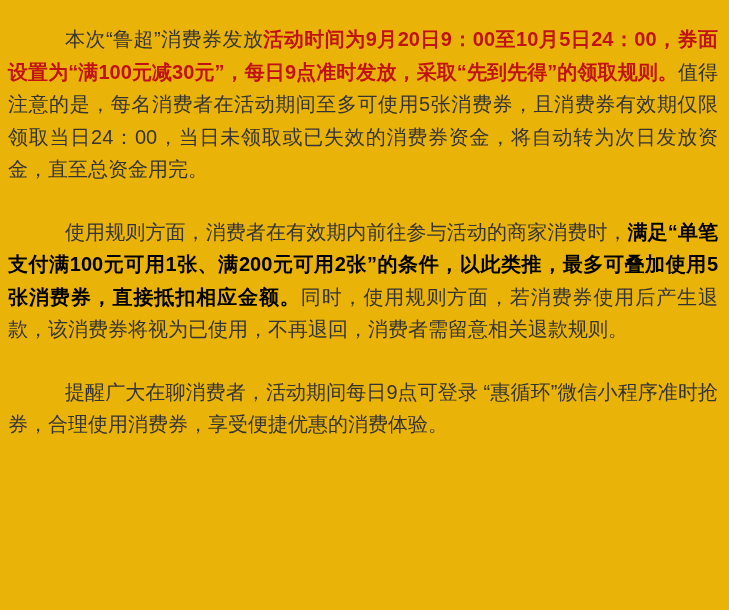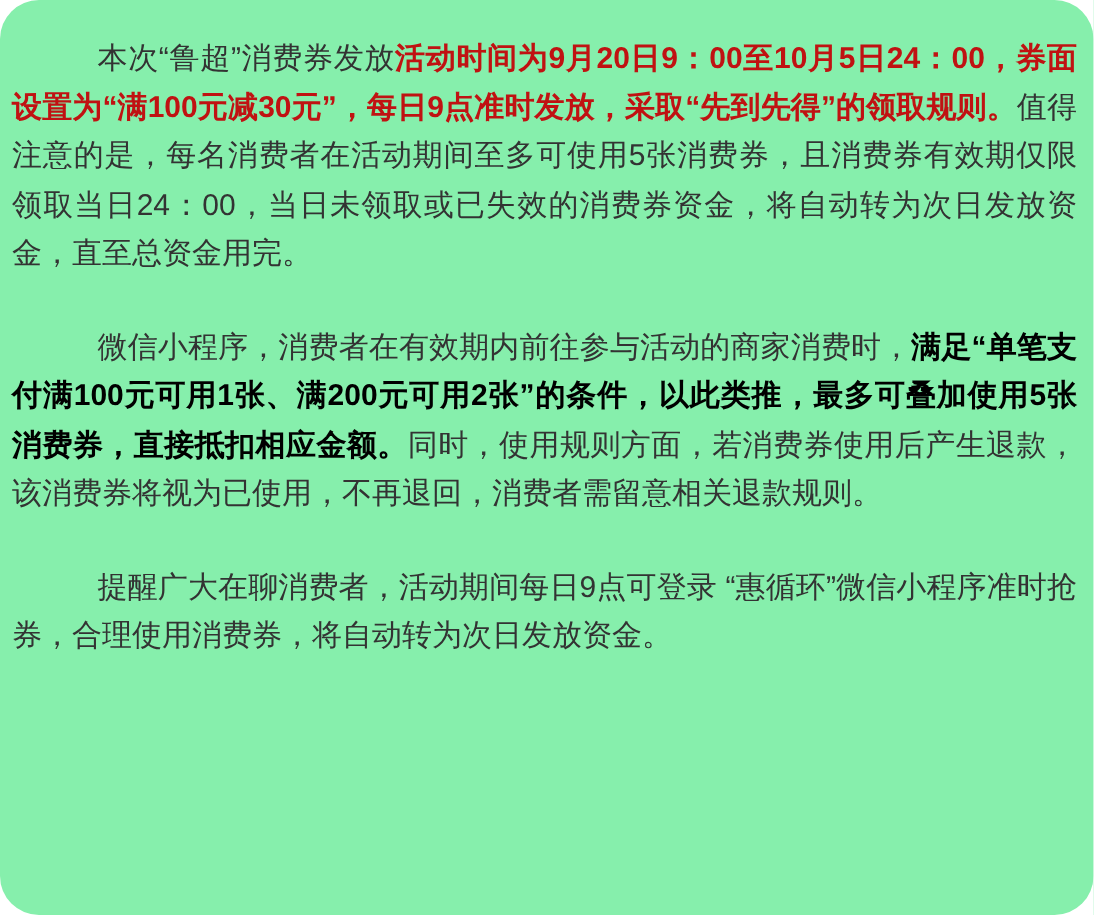--- a/index.html
+++ b/index.html
@@ -36,19 +36,19 @@
     color: var(--bold-color, #000000);
   }
   .run-red-bold {
     font-weight: 700;
     color: var(--red-accent, #c01212);
   }
 </style>
 </head>
 <body>
 
-<div class="page" style="--red-accent: #c01212; --text-color: #333333; --bold-color: #000000; background: #86efac; border-radius: 26px;">
+<div class="page" style="--red-accent: #c01212; --text-color: #333333; --bold-color: #000000; background: #eab308;">
   <div class="article">
       <p><span class="run-normal">本次“鲁超”消费券发放</span><span class="run-red-bold">活动时间为9月20日9：00至10月5日24：00，券面设置为“满100元减30元”，每日9点准时发放，采取“先到先得”的领取规则。</span><span class="run-normal">值得注意的是，每名消费者在活动期间至多可使用5张消费券，且消费券有效期仅限领取当日24：00，当日未领取或已失效的消费券资金，将自动转为次日发放资金，直至总资金用完。</span></p>
-      <p><span class="run-normal">微信小程序，消费者在有效期内前往参与活动的商家消费时，</span><span class="run-bold">满足“单笔支付满100元可用1张、满200元可用2张”的条件，以此类推，最多可叠加使用5张消费券，直接抵扣相应金额。</span><span class="run-normal">同时，使用规则方面，若消费券使用后产生退款，该消费券将视为已使用，不再退回，消费者需留意相关退款规则。</span></p>
-      <p><span class="run-normal">提醒广大在聊消费者，活动期间每日9点可登录 “惠循环”微信小程序准时抢券，合理使用消费券，将自动转为次日发放资金。</span></p>
+      <p><span class="run-normal">使用规则方面，消费者在有效期内前往参与活动的商家消费时，</span><span class="run-bold">满足“单笔支付满100元可用1张、满200元可用2张”的条件，以此类推，最多可叠加使用5张消费券，直接抵扣相应金额。</span><span class="run-normal">同时，使用规则方面，若消费券使用后产生退款，该消费券将视为已使用，不再退回，消费者需留意相关退款规则。</span></p>
+      <p><span class="run-normal">提醒广大在聊消费者，活动期间每日9点可登录 “惠循环”微信小程序准时抢券，合理使用消费券，享受便捷优惠的消费体验。</span></p>
     </div>
 </div>
 
 </body></html>

